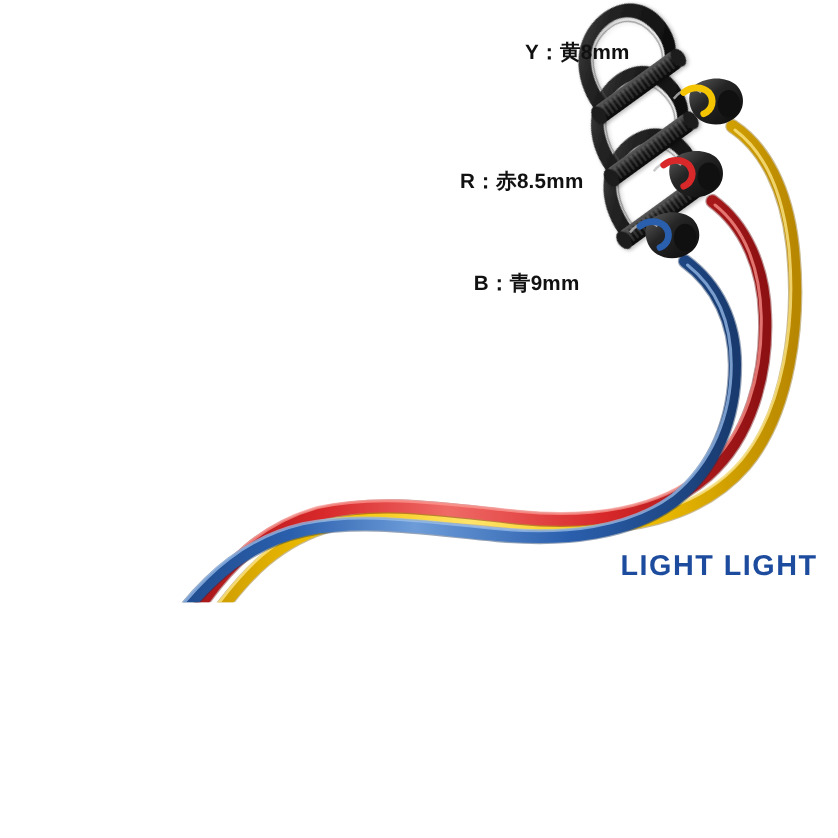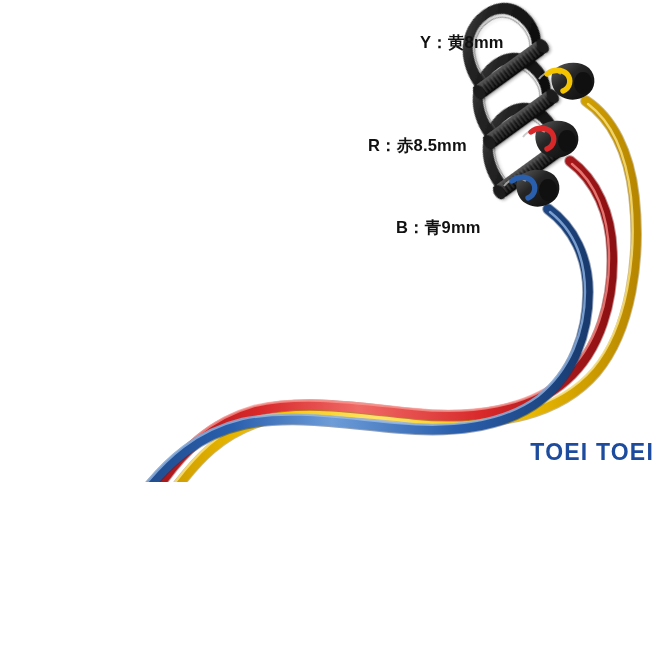--- a/index.html
+++ b/index.html
@@ -32,21 +32,21 @@
     font-weight: bold;
     font-size: 16.5px;
     letter-spacing: 0.2px;
     color: #111111;
     white-space: nowrap;
     line-height: 1;
     -webkit-font-smoothing: antialiased;
   }
   #label-yellow { left: 420px; top: 34px; }
   #label-red    { left: 368px; top: 110px; margin-top: 27px; }
-  #label-blue   { left: 396px; top: 219px; }
+  #label-blue   { left: 379px; top: 219px; }
 
   .brand {
     position: absolute;
     right: 16px;
     bottom: 18px;
     font-family: "Liberation Sans", "DejaVu Sans", sans-serif;
     font-weight: bold;
     font-size: 23px;
     letter-spacing: 1.2px;
     color: #1d4c9e;
@@ -341,15 +341,15 @@
       </g>
     </g>
   </svg>
 
   <div class="spec-label" id="label-yellow">Y：黄8mm</div>
 
   <div class="spec-label" id="label-red">R：赤8.5mm</div>
 
   <div class="spec-label" id="label-blue">B：青9mm</div>
 
-  <div class="brand">TOEI TOEI</div>
+  <div class="brand">LIGHT LIGHT</div>
 
 </div>
 
 </body></html>

